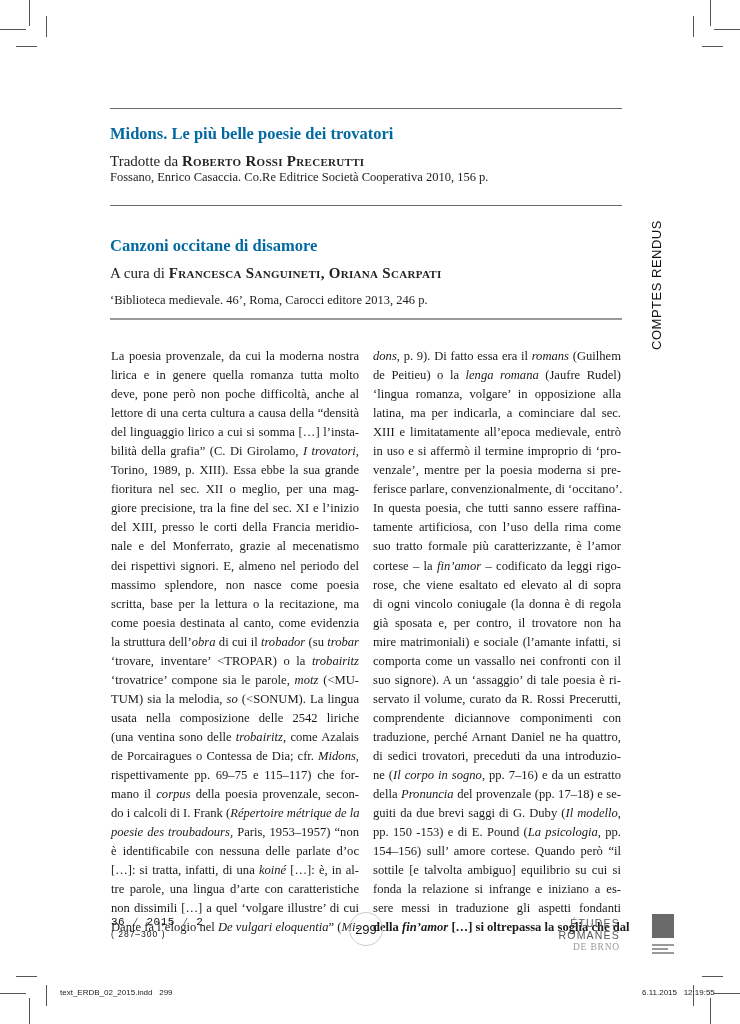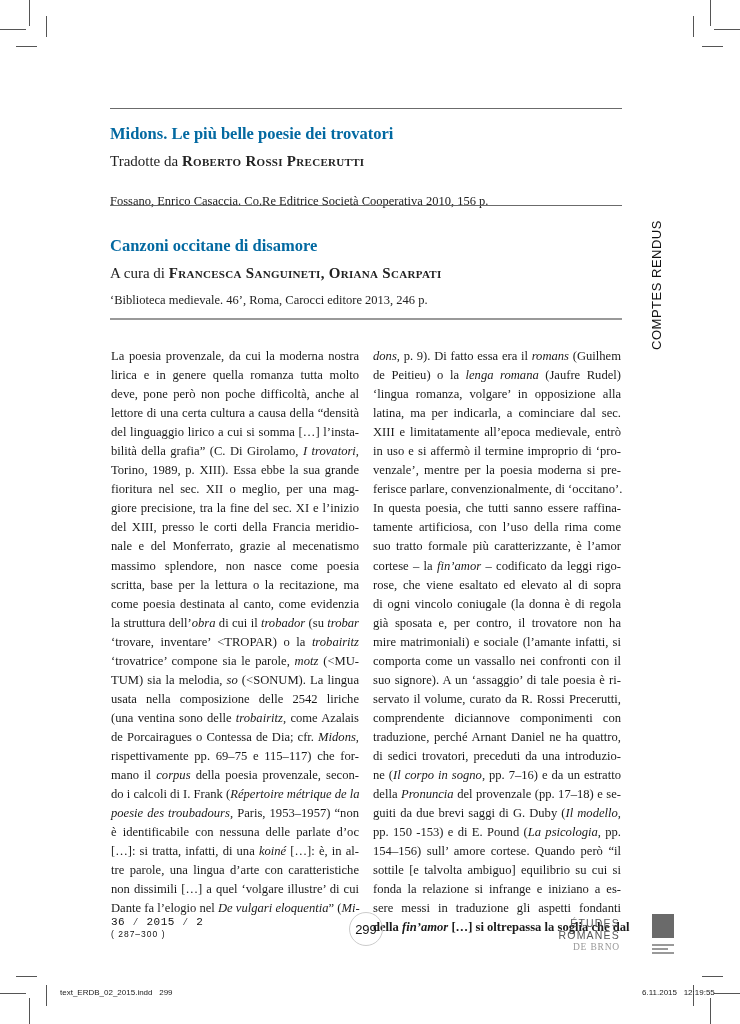--- a/index.html
+++ b/index.html
@@ -49,21 +49,21 @@
 <div class="crop" style="left:714px;top:993px;width:26px;height:1px;"></div>
 <div class="crop" style="left:710px;top:998px;width:1px;height:26px;"></div>
 <div class="crop" style="left:693px;top:985px;width:1px;height:21px;"></div>
 
 <div class="rule" style="top:108px;"></div>
 <div class="title" style="top:124px;">Midons. Le più belle poesie dei trovatori</div>
 <div class="byline" style="top:153px;">
   <span>Tradotte da</span>
   <span class="sc">Roberto Rossi Precerutti</span>
 </div>
-<div class="pub" style="top:194px;text-align:right;">Fossano, Enrico Casaccia. Co.Re Editrice Società Cooperativa 2010, 156 p.</div>
+<div class="pub" style="top:170px;text-align:right;">Fossano, Enrico Casaccia. Co.Re Editrice Società Cooperativa 2010, 156 p.</div>
 <div class="rule" style="top:205px;"></div>
 
 <div class="title" style="top:236px;">Canzoni occitane di disamore</div>
 <div class="byline" style="top:265px;">
   <span>A cura di</span>
   <span class="sc">Francesca Sanguineti, Oriana Scarpati</span>
 </div>
 <div class="pub" style="top:293px;">‘Biblioteca medievale. 46’, Roma, Carocci editore 2013, 246 p.</div>
 <div class="rule" style="top:318px;background:#999;height:2px;"></div>
 
@@ -76,20 +76,21 @@
     <span class="line">lirica e in genere quella romanza tutta molto</span>
     <span class="line">deve, pone però non poche difficoltà, anche al</span>
     <span class="line">lettore di una certa cultura a causa della “densità</span>
     <span class="line">del linguaggio lirico a cui si somma […] l’insta-</span>
     <span class="line">bilità della grafia” (C. Di Girolamo, <i>I trovatori</i>,</span>
     <span class="line">Torino, 1989, p. XIII). Essa ebbe la sua grande</span>
     <span class="line">fioritura nel sec. XII o meglio, per una mag-</span>
     <span class="line">giore precisione, tra la fine del sec. XI e l’inizio</span>
     <span class="line">del XIII, presso le corti della Francia meridio-</span>
     <span class="line">nale e del Monferrato, grazie al mecenatismo</span>
+    <span class="line">dei rispettivi signori. E, almeno nel periodo del</span>
     <span class="line">massimo splendore, non nasce come poesia</span>
     <span class="line">scritta, base per la lettura o la recitazione, ma</span>
     <span class="line">come poesia destinata al canto, come evidenzia</span>
     <span class="line">la struttura dell’<i>obra</i> di cui il <i>trobador</i> (su <i>trobar</i></span>
     <span class="line">‘trovare, inventare’ &lt;TROPAR) o la <i>trobairitz</i></span>
     <span class="line">‘trovatrice’ compone sia le parole, <i>motz</i> (&lt;MU-</span>
     <span class="line">TUM) sia la melodia, <i>so</i> (&lt;SONUM). La lingua</span>
     <span class="line">usata nella composizione delle 2542 liriche</span>
     <span class="line">(una ventina sono delle <i>trobairitz</i>, come Azalais</span>
     <span class="line">de Porcairagues o Contessa de Dia; cfr. <i>Midons</i>,</span>

